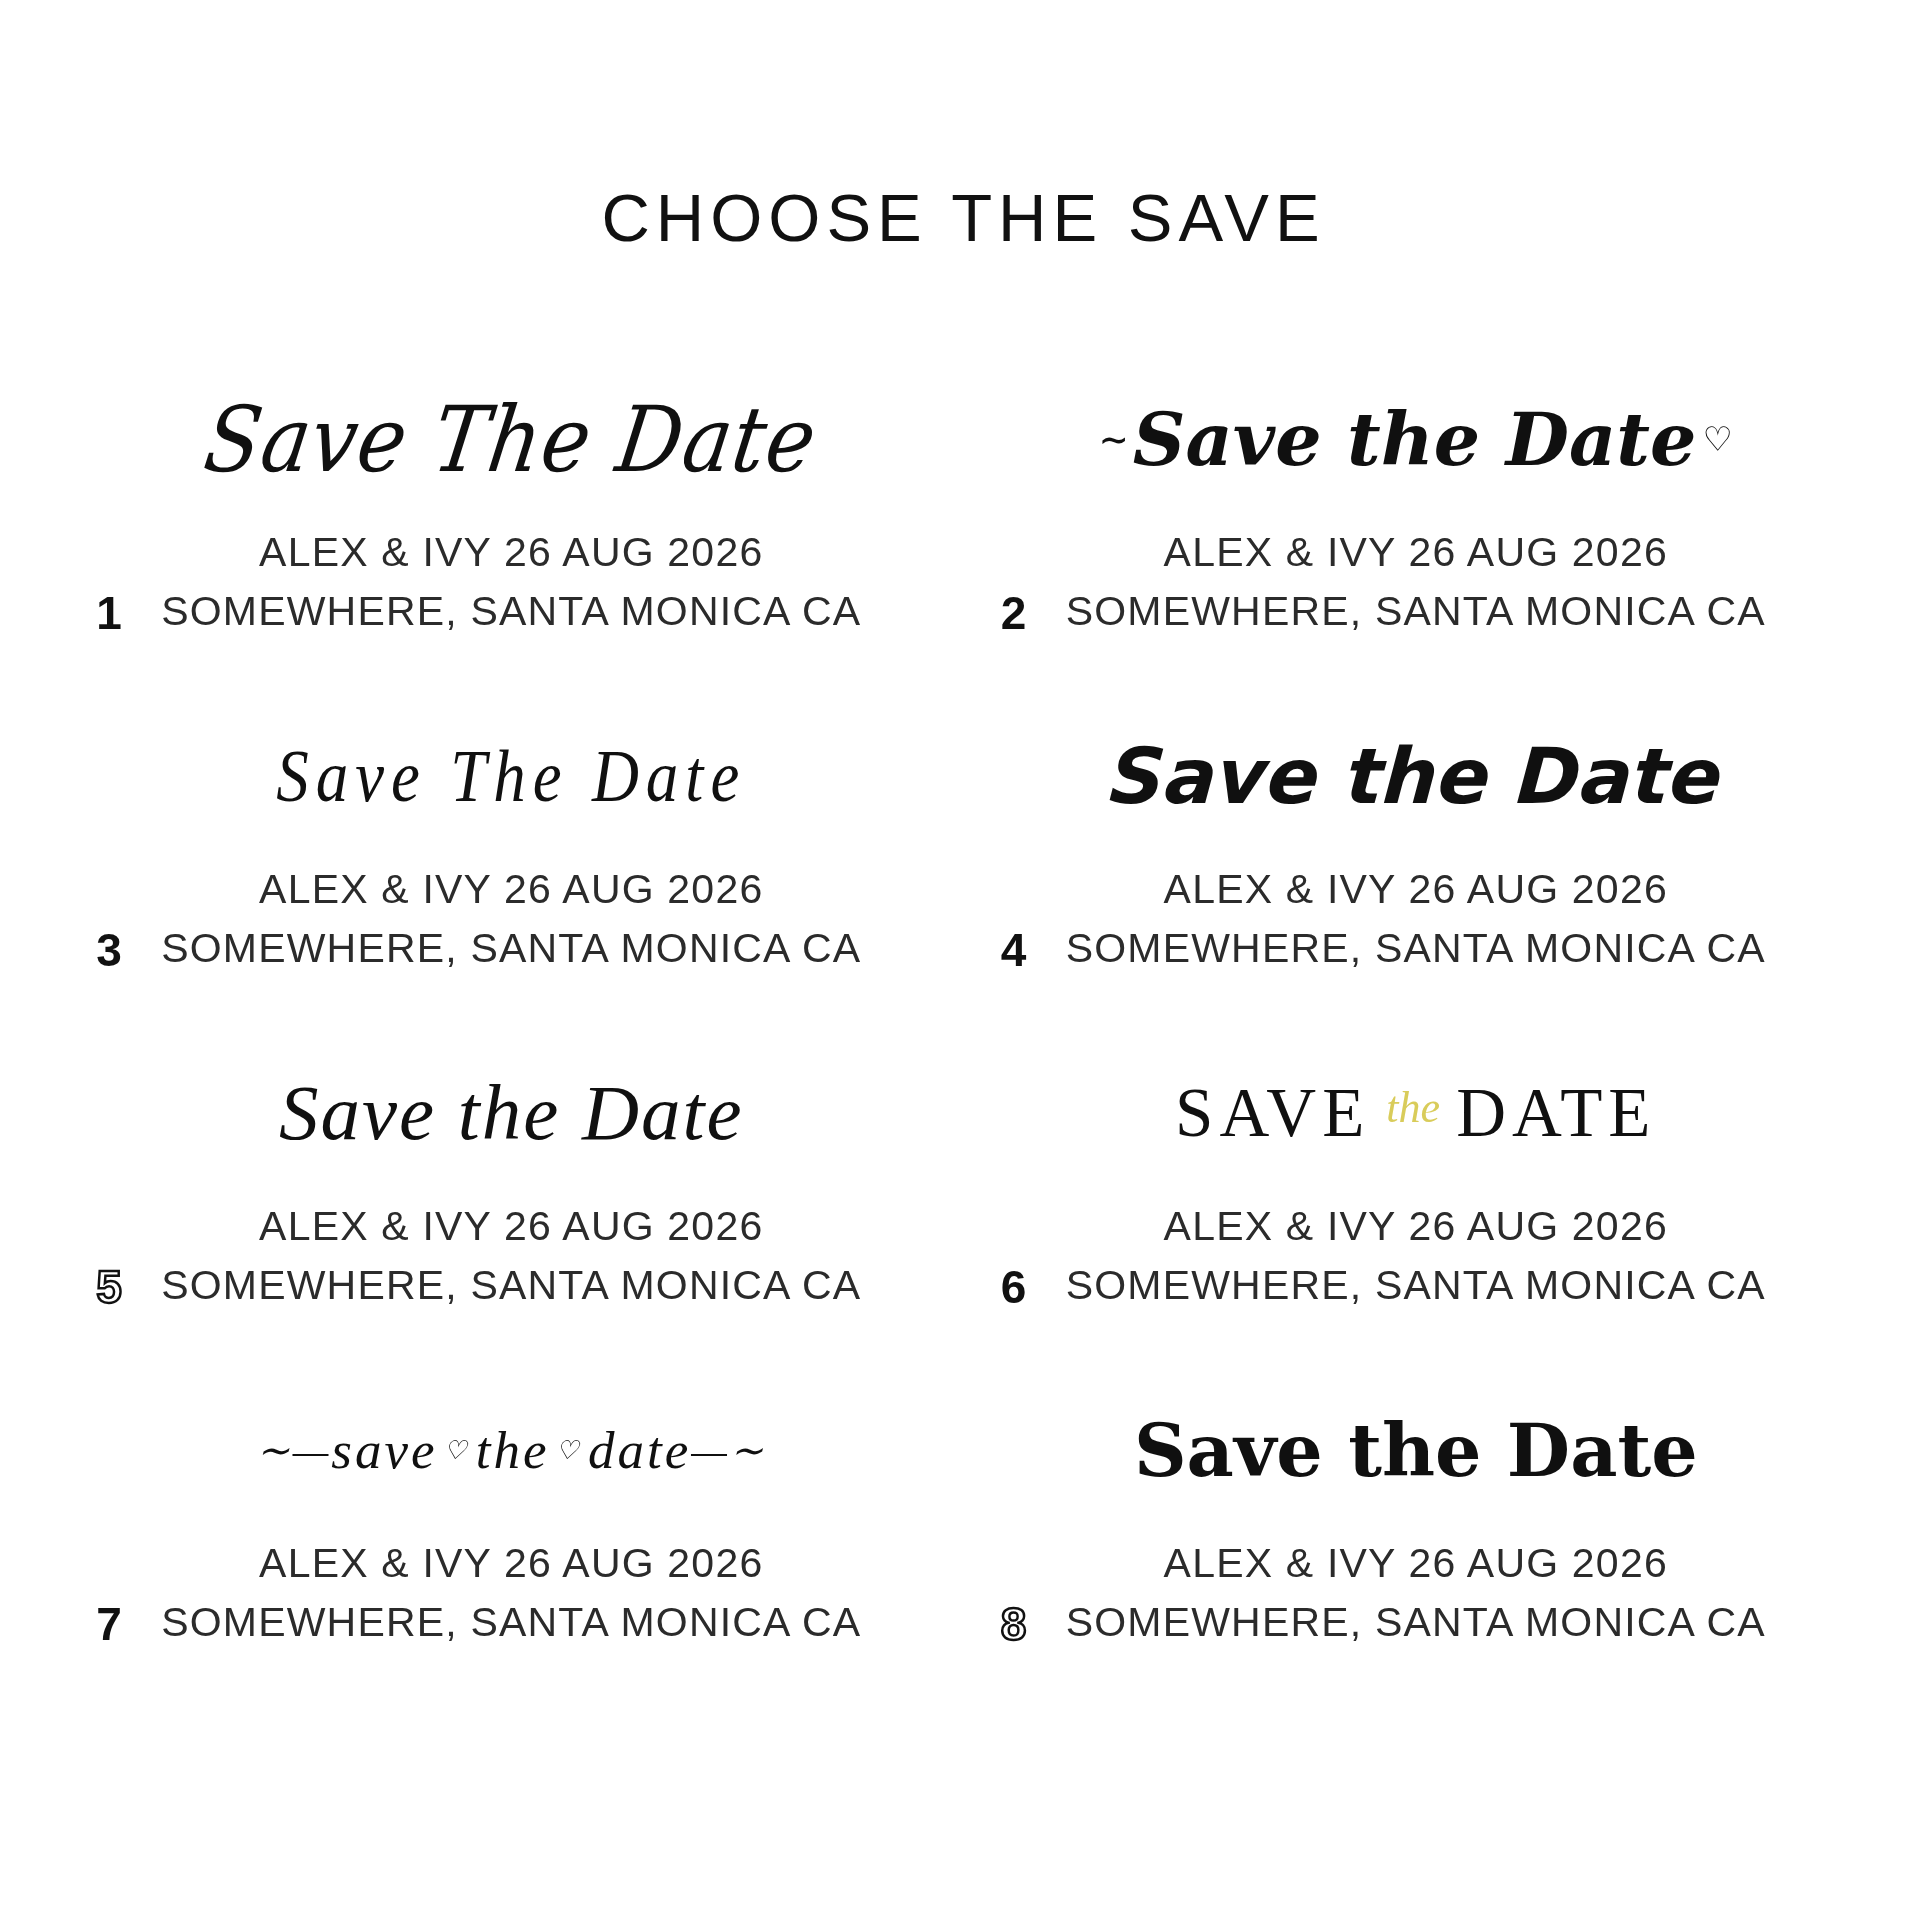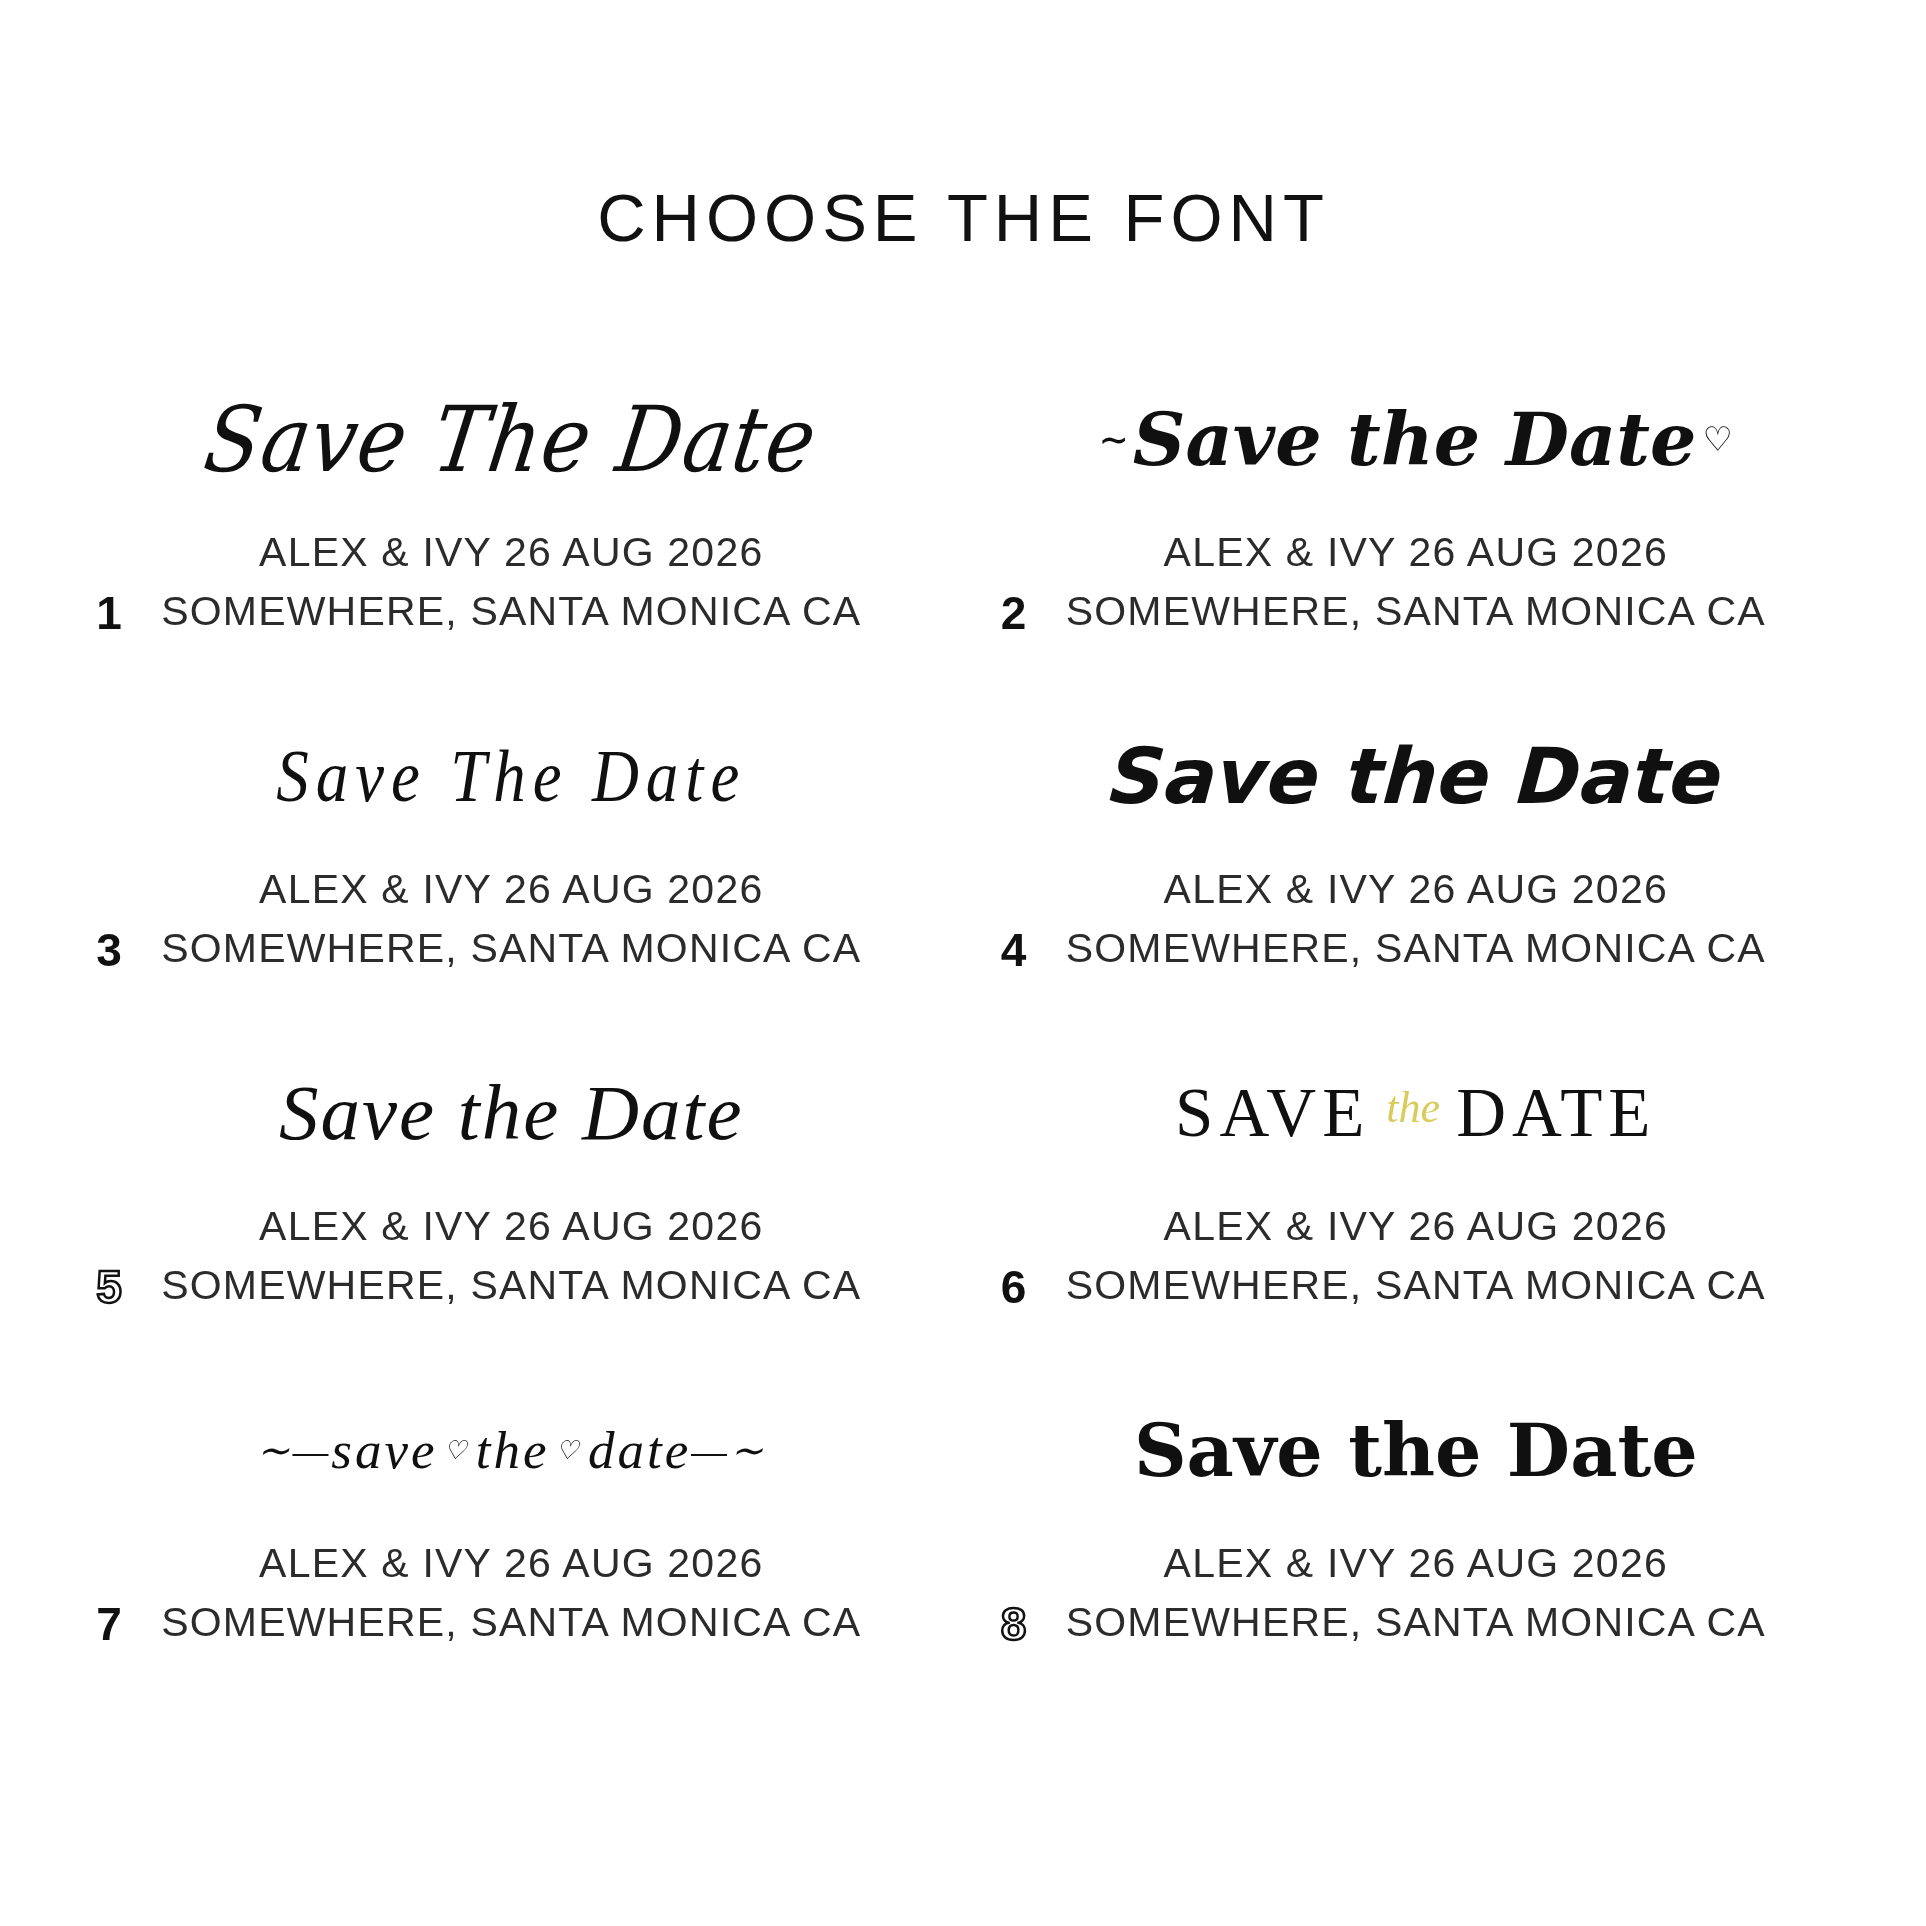--- a/index.html
+++ b/index.html
@@ -166,21 +166,21 @@
     color: #111111;
   }
   .num-outline {
     color: #ffffff;
     -webkit-text-stroke: 2.5px #111111;
   }
 </style>
 </head>
 <body>
 
-<h1 class="page-title">CHOOSE THE FONT</h1>
+<h1 class="page-title">CHOOSE THE SAVE</h1>
 
 <div class="grid">
 
   <div class="cell">
     <div class="script s1">Save The Date</div>
     <div class="lines">
       <span class="num">1</span>
       <div class="line">ALEX &amp; IVY 26 AUG 2026</div>
       <div class="line">SOMEWHERE, SANTA MONICA CA</div>
     </div>

